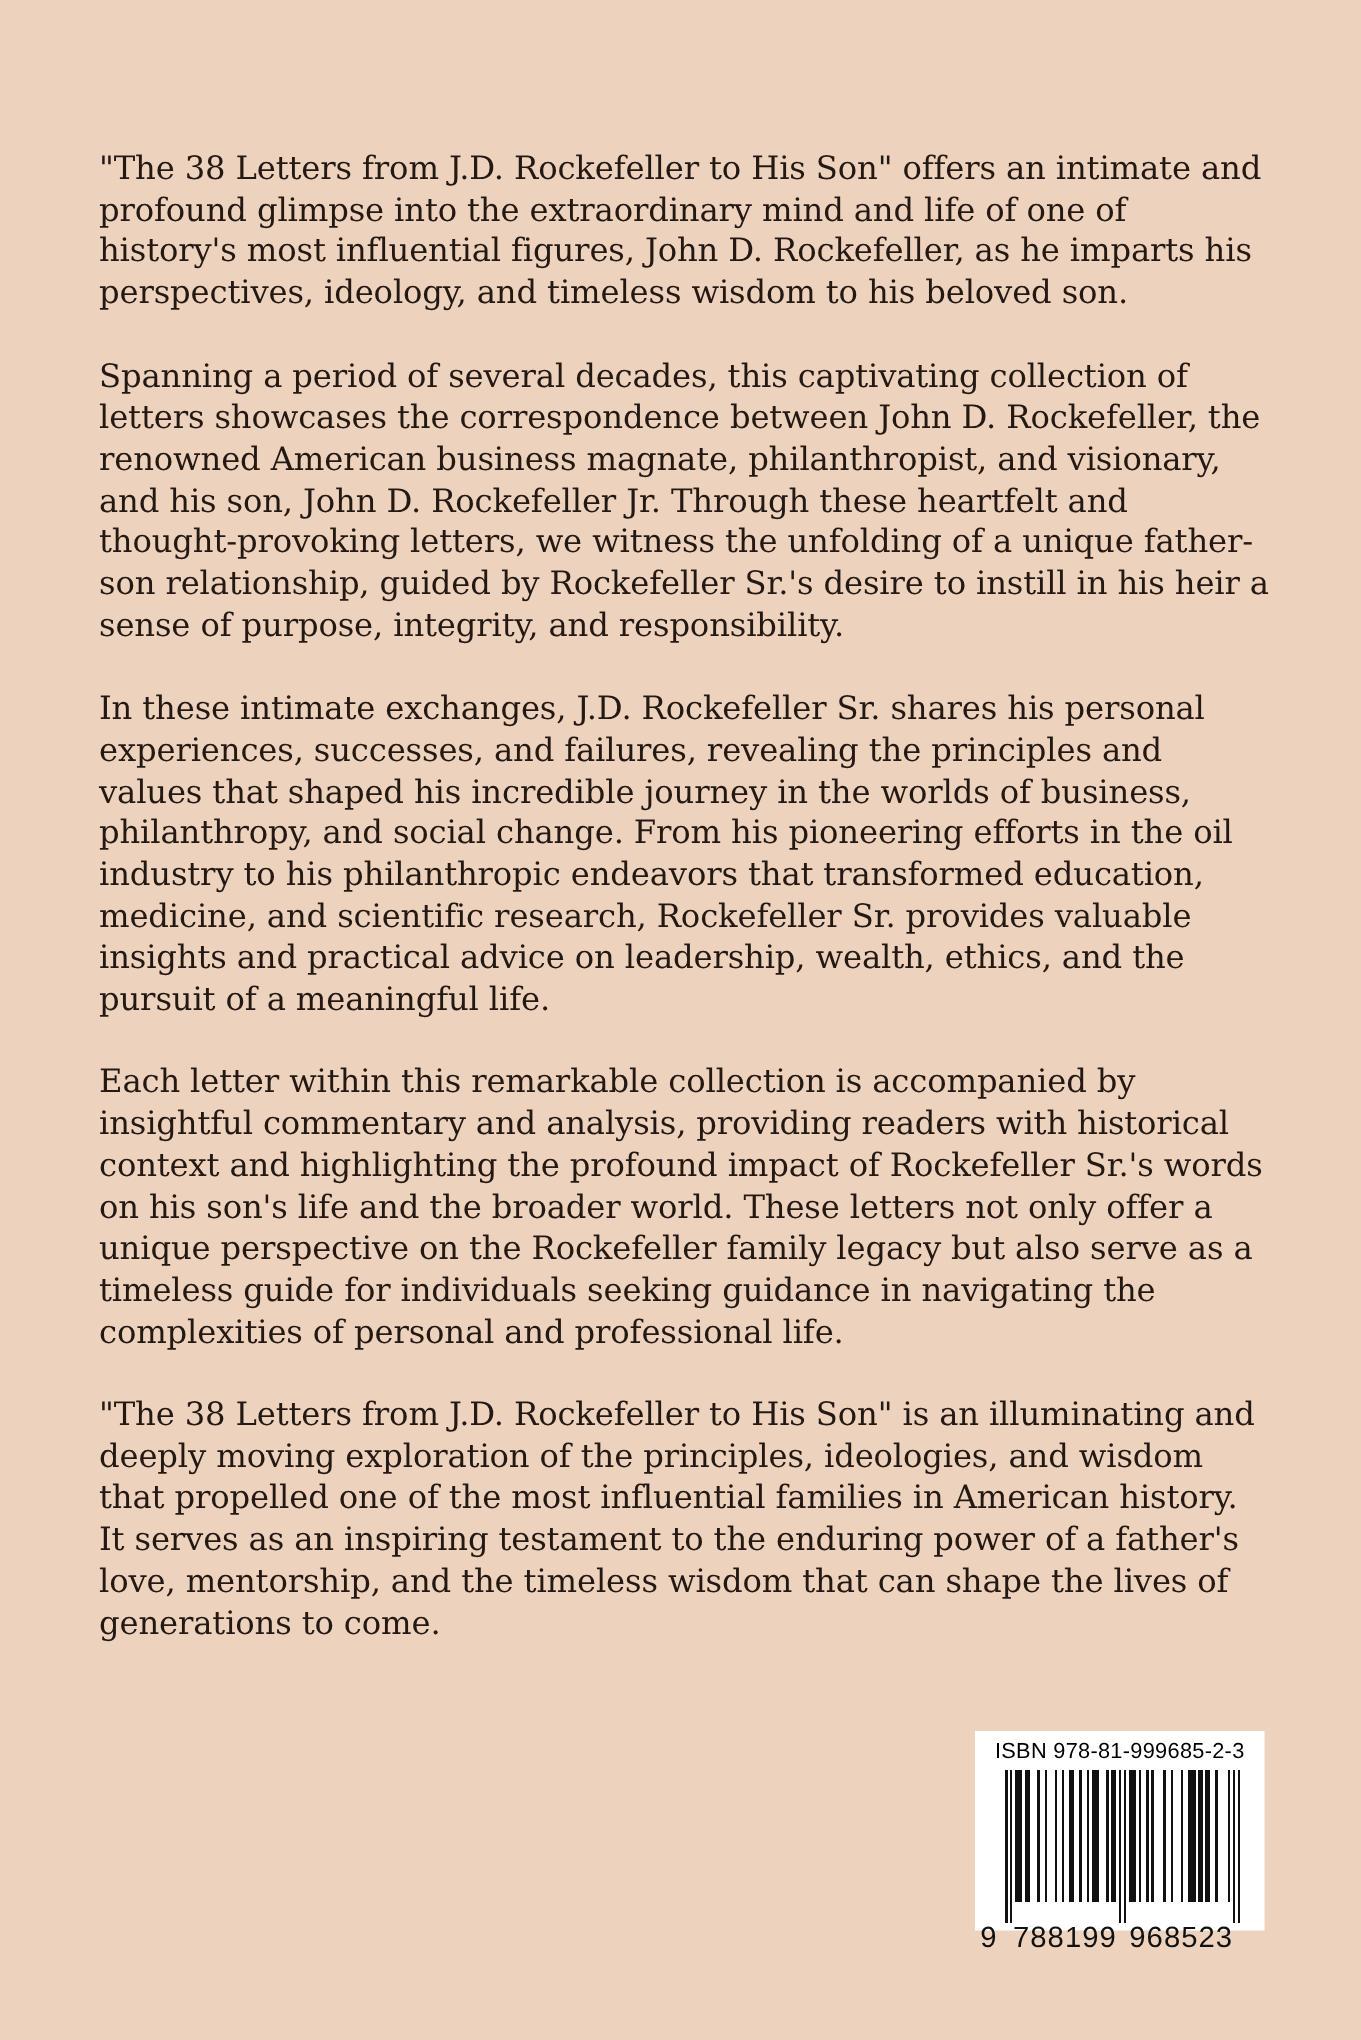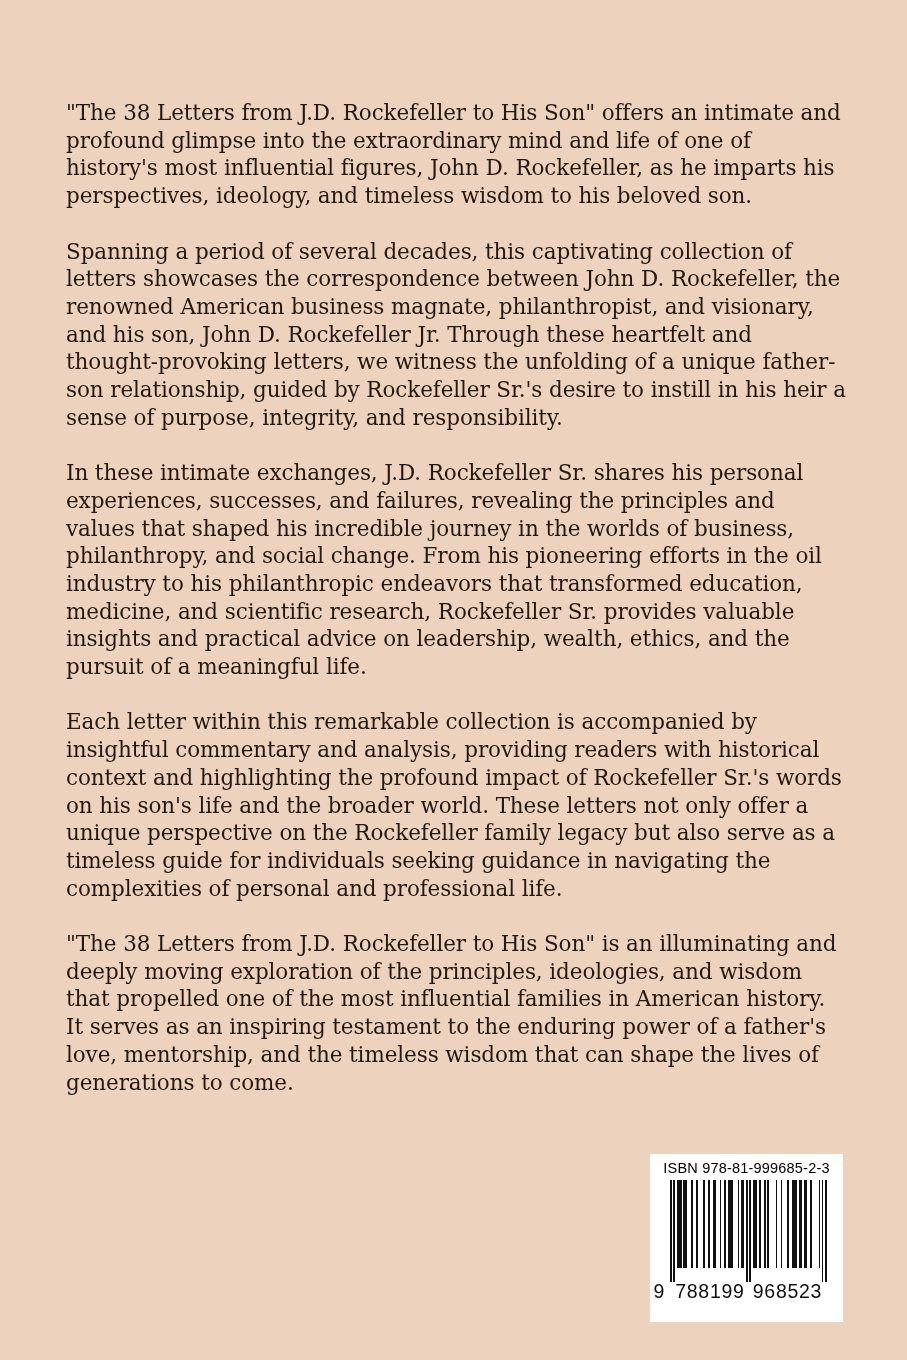--- a/index.html
+++ b/index.html
@@ -16,21 +16,21 @@
     color:#241813;
     font-size:21.5px;
     line-height:27.7px;
     letter-spacing:-0.1px;
   }
   .description p{margin:0 0 27.7px 0;}
   .description p:last-child{margin-bottom:0;}
   .barcode-panel{
     position:absolute;
     left:650px;top:1154px;
-    width:193px;height:168px;
+    width:193px;height:133px;
     background:#ffffff;
     text-align:center;
   }
   .isbn-label{
     font-family:"Liberation Sans",sans-serif;
     font-size:14.5px;
     line-height:17px;
     color:#000000;
     margin-top:6px;
     letter-spacing:0.2px;

